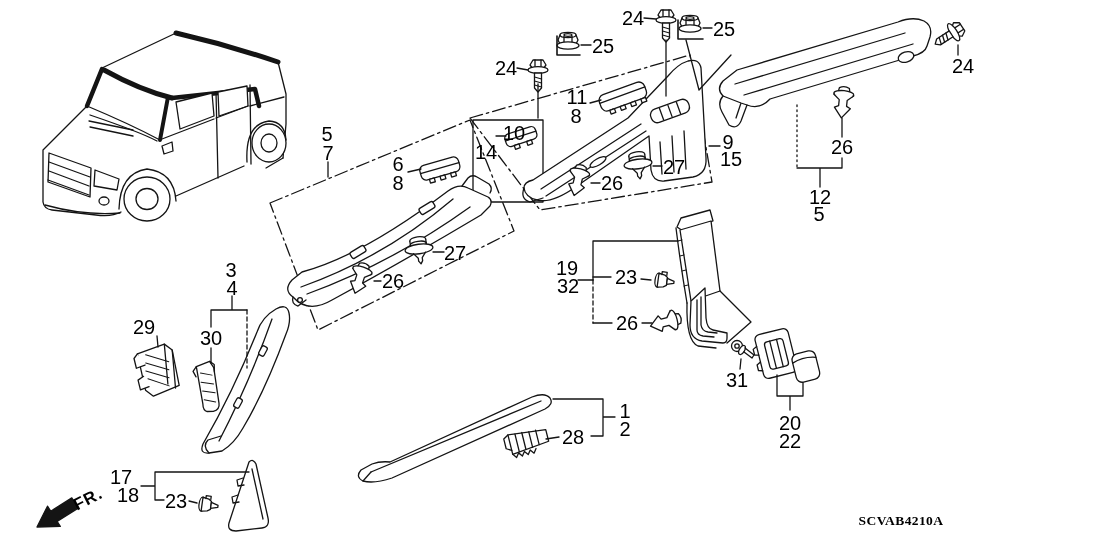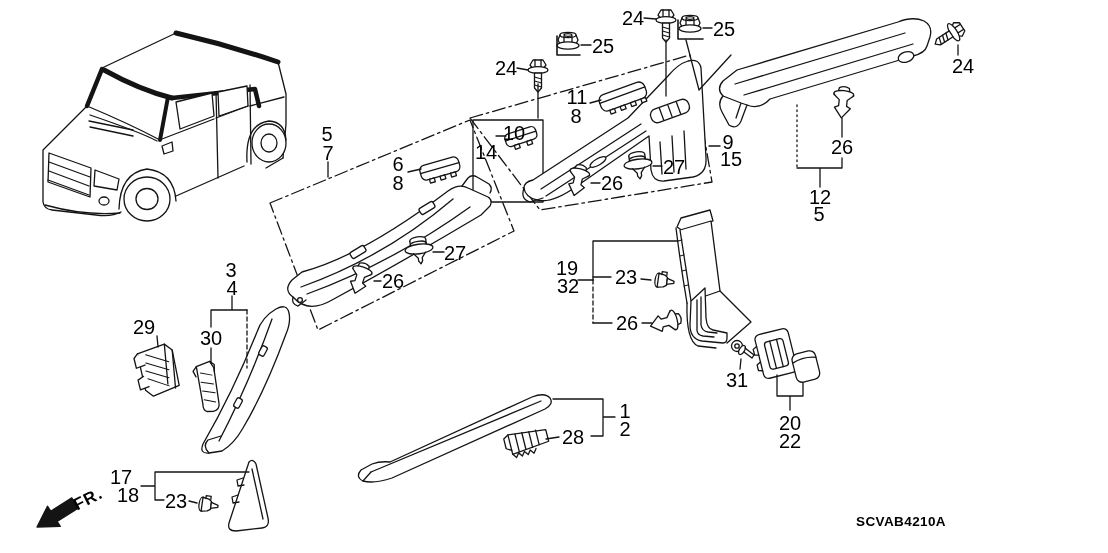--- a/index.html
+++ b/index.html
@@ -2,21 +2,21 @@
 <html><head>
 <meta charset="utf-8">
 <style>
   html,body{margin:0;padding:0;background:#fff;}
   .stage{position:relative;width:1108px;height:553px;background:#fff;overflow:hidden;
          font-family:"Liberation Sans",sans-serif;color:#000;}
   .stage svg{position:absolute;left:0;top:0;}
   .lbl{position:absolute;transform:translate(-50%,-50%);font-size:20px;line-height:1;
        font-weight:400;color:#000;white-space:nowrap;user-select:none;}
   .fr{font-size:17px;font-weight:700;transform:translate(-50%,-50%) rotate(-27deg);letter-spacing:1px;}
-  .code{position:absolute;transform:translate(-50%,-50%);font-size:13.5px;font-weight:700;letter-spacing:.4px;}
+  .code{position:absolute;transform:translate(-50%,-50%);font-size:13.5px;font-weight:700;letter-spacing:.4px;font-family:Liberation Serif, serif;}
 </style>
 </head>
 <body>
 
 <div class="stage">
 
 <svg width="1108" height="553" viewBox="0 0 1108 553" fill="none" stroke="#141414" stroke-width="1.3" stroke-linecap="round" stroke-linejoin="round">
 
   <defs>
     <g id="bolt24">

